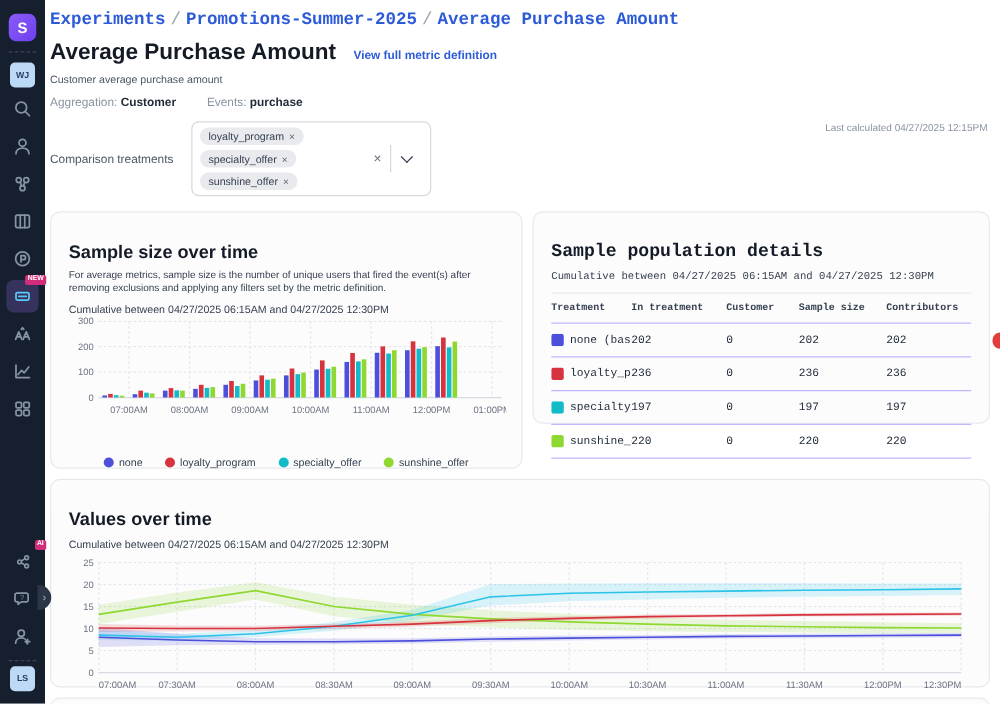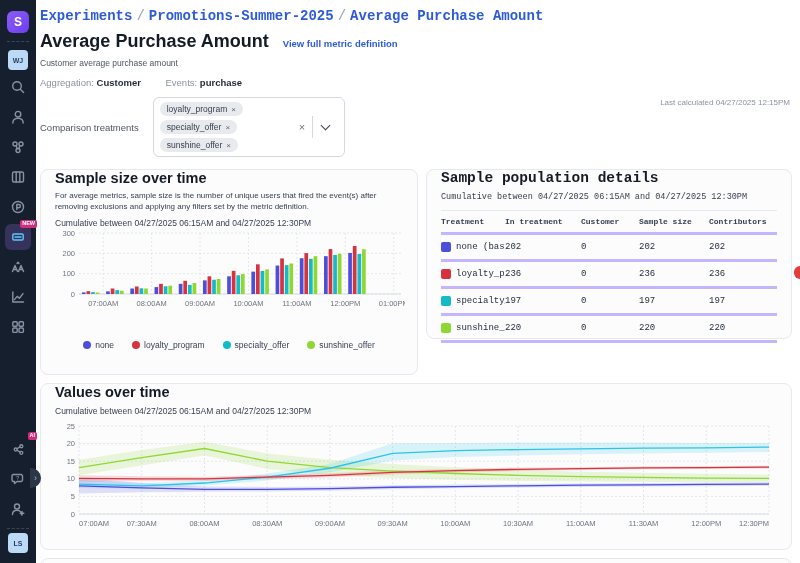--- a/index.html
+++ b/index.html
@@ -49,38 +49,38 @@
     color:#374151; display:inline-flex; align-items:center; gap:4px; white-space:nowrap; }
   .pill .x { color:#5b6472; font-size:8px; cursor:pointer; }
   .ms-clear { font-size:11px; color:#6b7280; margin:0 7px; }
   .ms-div { width:1px; height:22px; background:#d5d9df; }
   .chev { width:7px; height:7px; border-right:1.6px solid #374151; border-bottom:1.6px solid #374151;
     transform:rotate(45deg); margin:0 9px 3px 9px; }
   .last-calc { position:absolute; right:10px; top:98px; font-size:8px; color:#8a93a1; }
 
   
   .cards-row { display:flex; gap:8px; margin-top:12px; }
-  .card { background:#fcfcfd; border:1px solid #e7e9ee; border-radius:8px; padding:0 14px; }
+  .card { background:#fcfcfd; border:1px solid #e7e9ee; border-radius:8px; padding:24px 14px; }
   .card h2 { font-size:14.5px; font-weight:bold; color:#141b26; }
   .card .desc { font-size:8px; color:#374151; line-height:1.4; margin-top:4px; }
   .card .cum { font-size:8.5px; color:#374151; margin-top:6px; }
   #card-sample-size { width:378px; min-width:378px; height:206px; }
   #card-population { flex:1; height:170px;font-family:Liberation Mono, monospace; }
   .wide { margin-top:8px; height:167px; }
   #card-dispersion { margin-top:8px; height:70px; }
 
   svg.chart text { font-size:7.5px; fill:#6b7280; }
   .legend { display:flex; justify-content:center; gap:18px; margin-top:18px; }
   .legend-item { display:flex; align-items:center; gap:4px; font-size:8.5px; color:#374151; }
   .dot { width:8px; height:8px; border-radius:50%; }
 
   
   .tbl { margin-top:8px; border-top:1px solid #e7e9ee; }
   .tbl-row { display:grid; grid-template-columns:64px 76px 58px 70px 1fr;
-    align-items:center; border-bottom:3px solid #c4b5fd; height:27px; font-size:9px; }
+    align-items:center; border-bottom:1px solid #c4b5fd; height:27px; font-size:9px; }
   .tbl-head { height:24px; font-size:8px; font-weight:bold; color:#374151; }
   .cell-name { display:flex; align-items:center; gap:5px; overflow:hidden; white-space:nowrap; }
   .swatch { width:10px; height:10px; border-radius:2px; flex:none; }
 
   .red-handle { position:absolute; right:0; top:266px; width:6px; height:13px;
     background:#e23d3d; border-radius:7px 0 0 7px; z-index:6; }
 </style>
 </head>
 <body>
 

